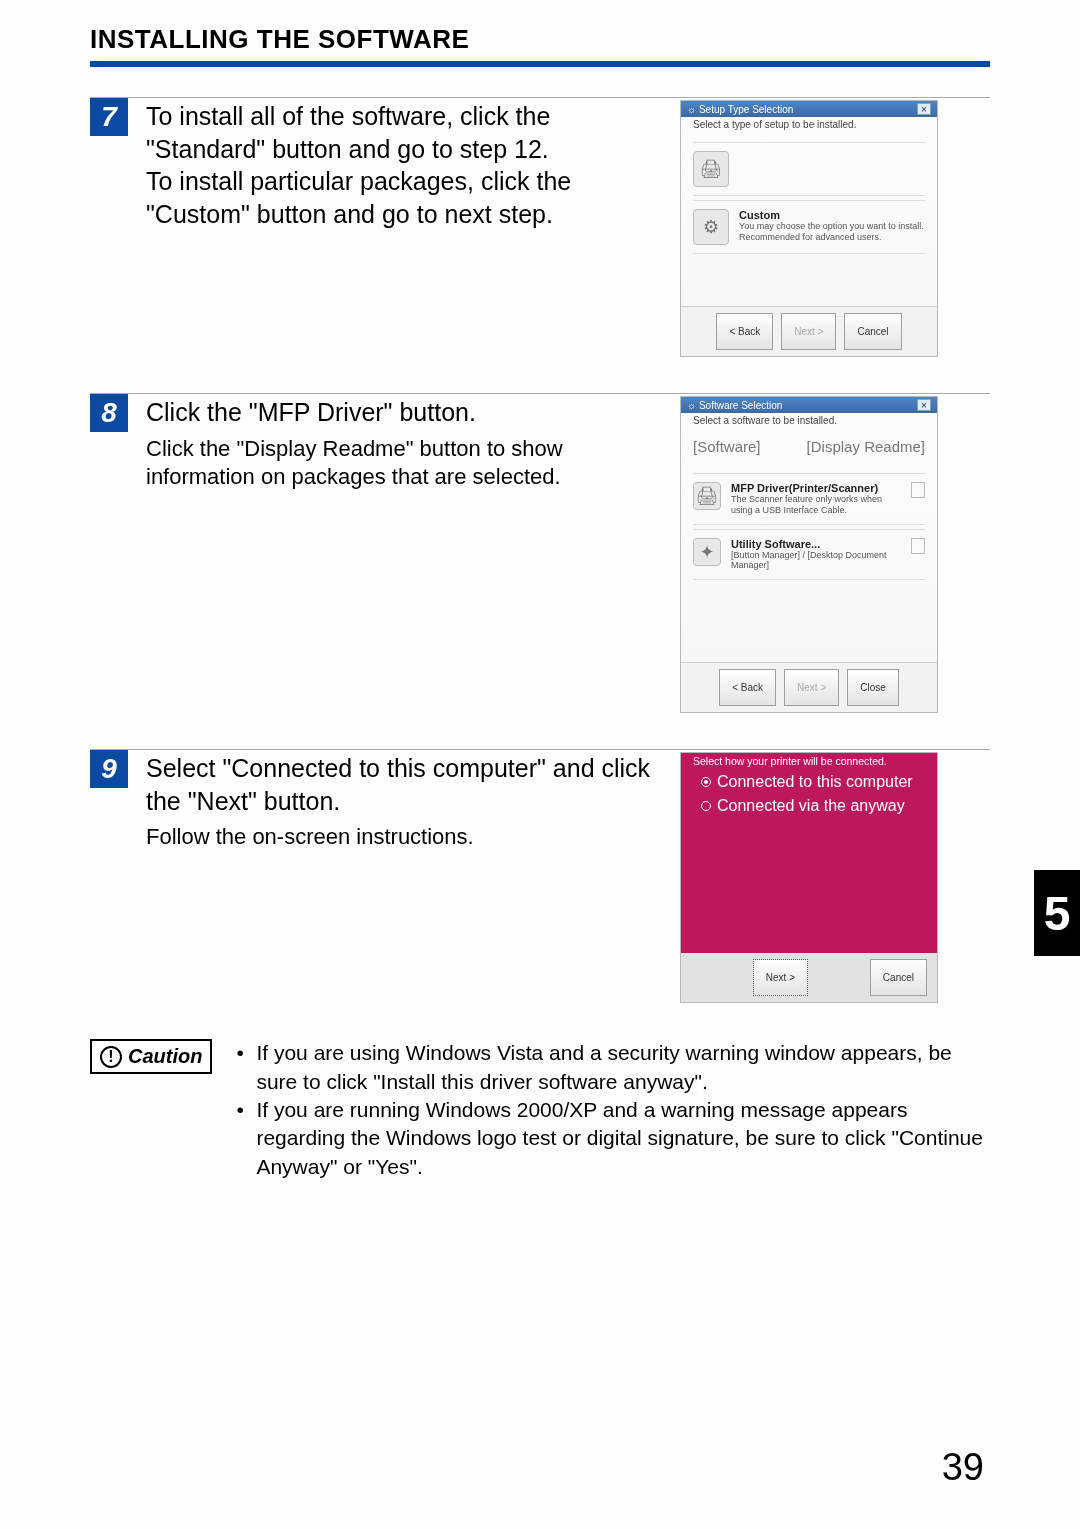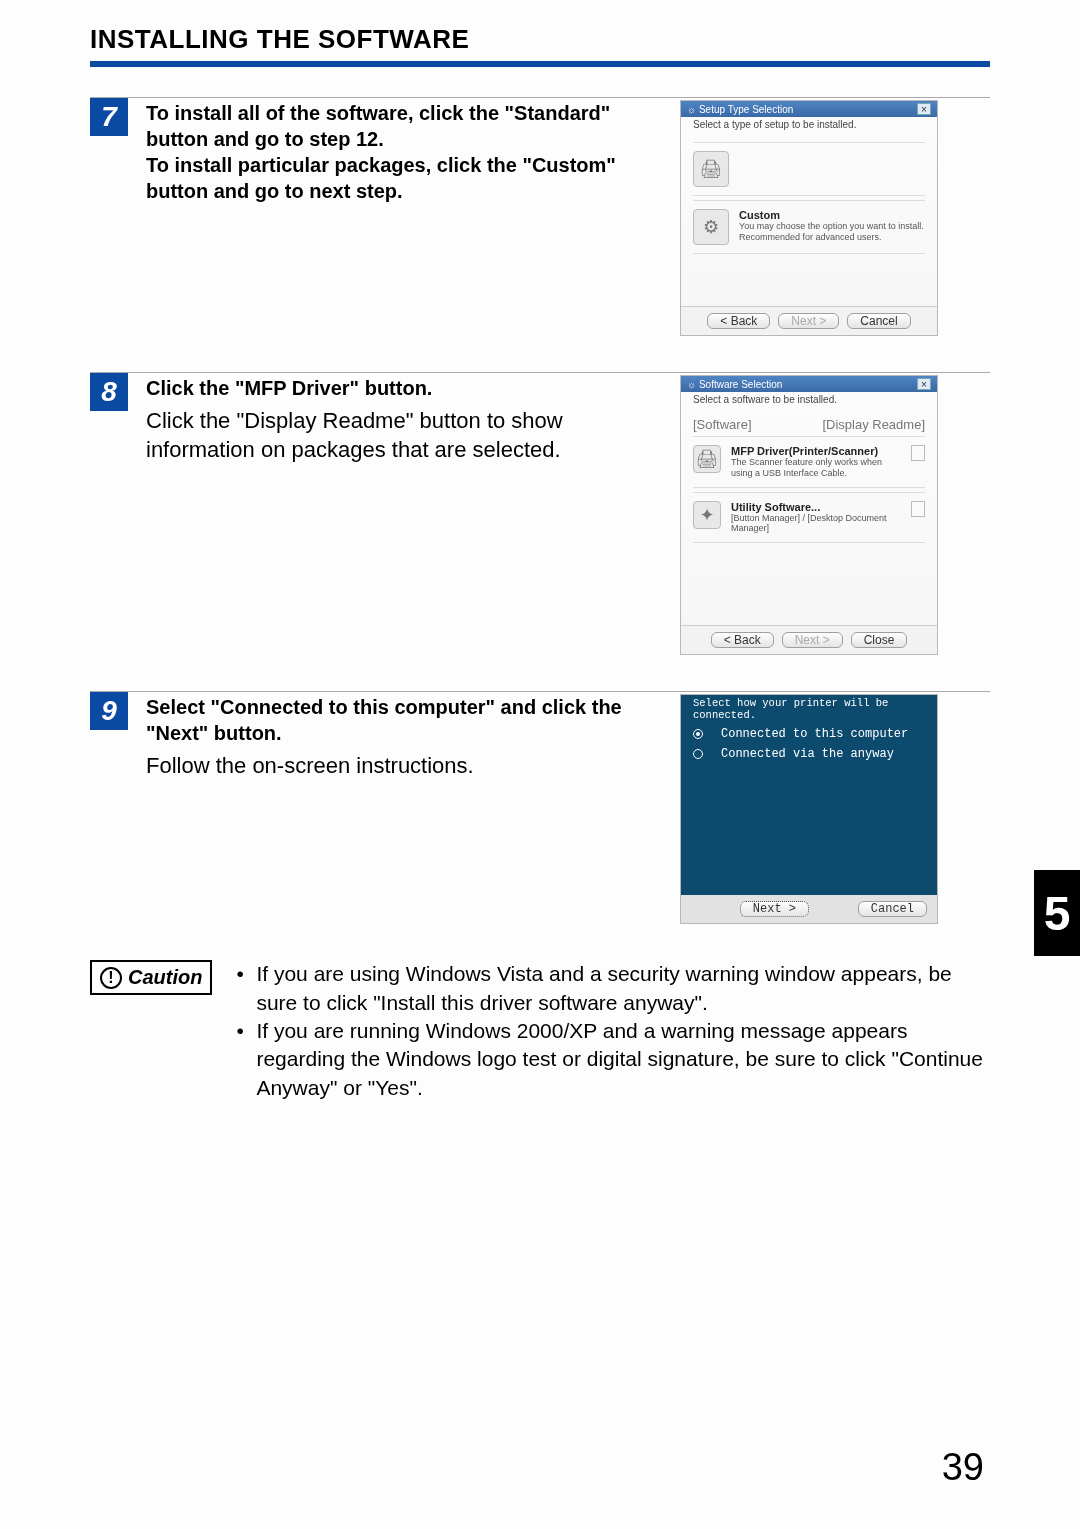--- a/index.html
+++ b/index.html
@@ -37,21 +37,21 @@
       background: #0b4aa2;
       color: #fff;
       font-weight: bold;
       font-style: italic;
       font-size: 28px;
       display: flex;
       align-items: center;
       justify-content: center;
     }
     .step-text { flex: 1 1 auto; padding-right: 24px; padding-top: 2px; }
-    .step-text h3 { font-size: 20px; line-height: 1.3; font-weight: bold; }
+    .step-text h3 { font-size: 25px; line-height: 1.3; font-weight: normal; }
     .step-text p { font-size: 22px; line-height: 1.3; margin-top: 6px; }
     .step-shot { flex: 0 0 310px; }
     .shot {
       width: 258px;
       background: linear-gradient(#fcfcfc,#f6f6f6);
       border: 1px solid #b8b8b8;
       font-size: 10px;
       color: #444;
       margin-top: 2px;
     }
@@ -79,33 +79,33 @@
       flex:0 0 36px; display:flex; align-items:center; justify-content:center; font-size:18px; color:#777;
     }
     .opt .ico.sm { width:28px; height:28px; flex:0 0 28px; }
     .opt .txt b { display:block; font-size:11px; color:#222; }
     .opt .txt span { font-size:9px; line-height:1.2; display:block; color:#555; }
     .shot-foot {
       background:#f2f2f2; border-top:1px solid #ccc;
       padding:6px 10px; display:flex; gap:8px; justify-content:center;
     }
     .btn {
-      font-size:12px; padding:0 12px;
+      font-size:10px; padding:12px 12px;
       background:linear-gradient(#fefefe,#e4e4e4); border:1px solid #9f9f9f;
-      border-radius:6px; color:#333;
+      border-radius:0; color:#333;
     }
     .btn.dis { color:#aaa; }
-    .shot-subhdr { display:flex; justify-content:space-between; font-size:13px; color:#777; margin:6px 0 4px;align-items:flex-end; }
+    .shot-subhdr { display:flex; justify-content:space-between; font-size:15px; color:#777; margin:6px 0 18px;align-items:flex-end; }
     .page-ico {
       width:14px; height:16px; border:1px solid #bbb; background:#fafafa;
     }
-    .shot.blue { background:#0c4a6e;font-family:Liberation Mono, monospace; }
+    .shot.blue { background:#be185d; }
     .shot.blue .shot-body { color:#fff; min-height:200px; }
     .shot.blue .shot-foot { background:#e2e2e2; border-top:none; padding:6px 10px; display:flex; justify-content:space-between; }
-    .radio { display:flex; align-items:center; gap:18px; margin:6px 0; font-size:12px; }
+    .radio { display:flex; align-items:center; gap:6px; margin:6px 8px; font-size:16px; }
     .radio .rb { width:10px; height:10px; border:1px solid #fff; border-radius:50%; display:inline-block; position:relative; }
     .radio .rb.filled::after { content:''; position:absolute; inset:2px; background:#fff; border-radius:50%; }
     .caution-row {
       display:flex; gap:24px; margin-top:14px; align-items:flex-start;
     }
     .caution-badge {
       border:2px solid #000; padding:4px 8px;
       font-weight:bold; font-style:italic; font-size:20px;
       display:flex; align-items:center; gap:6px;
     }

